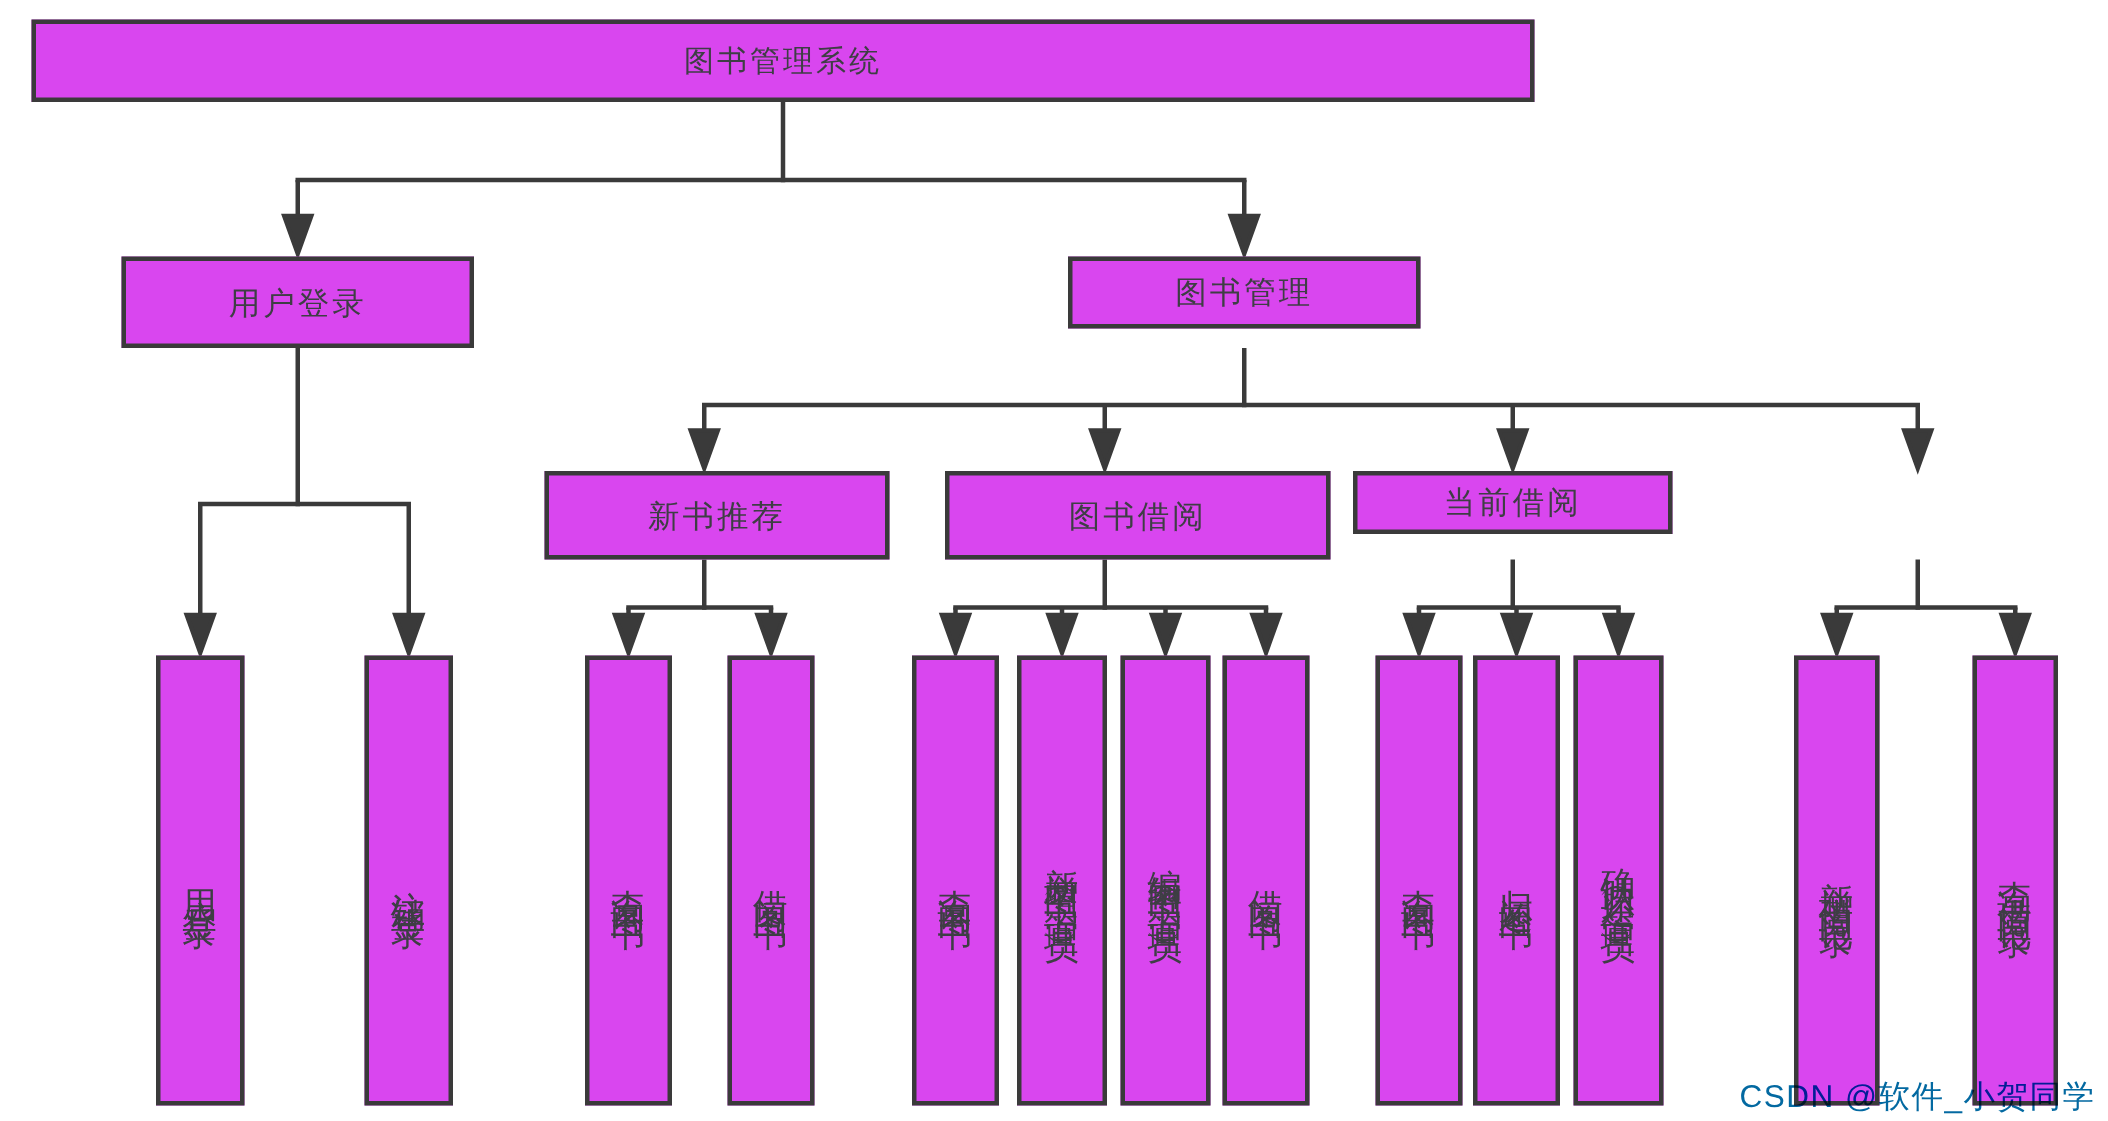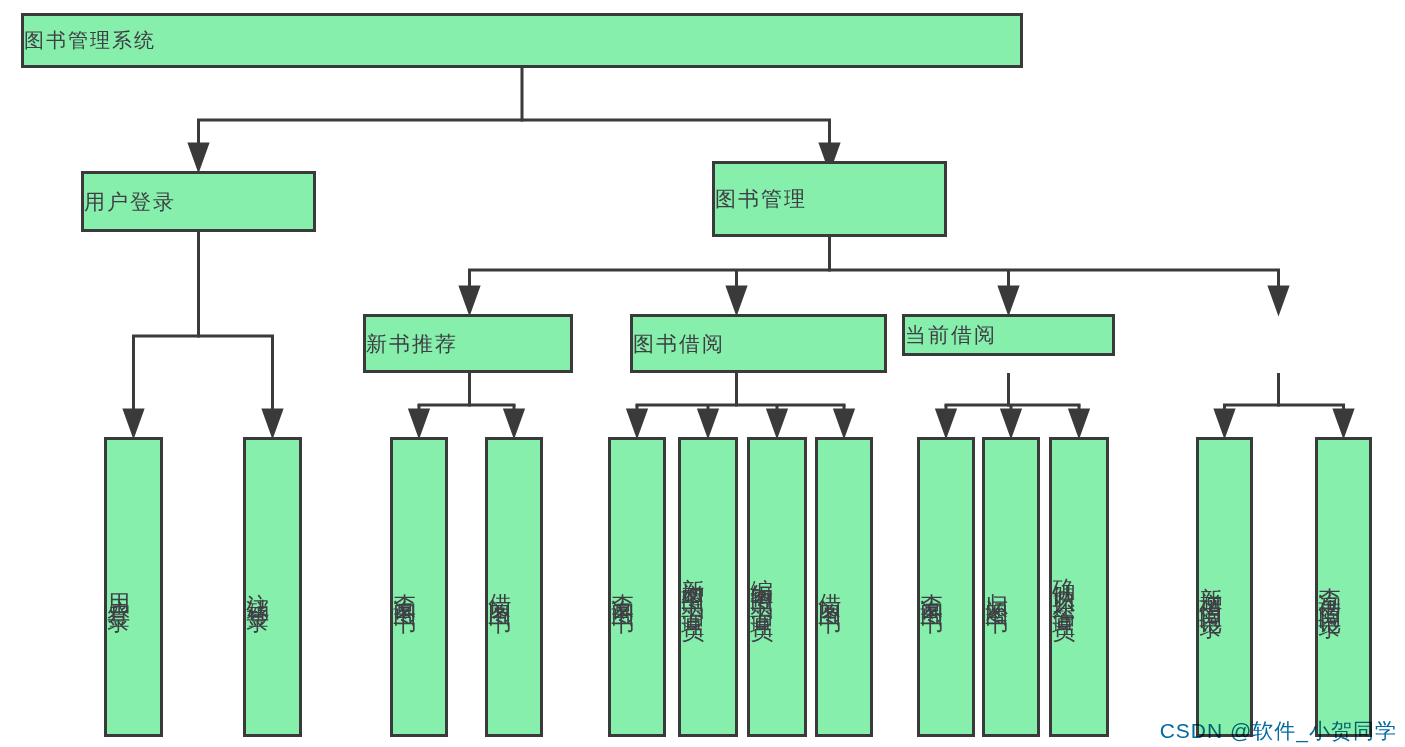--- a/index.html
+++ b/index.html
@@ -12,25 +12,25 @@
     font-family: "Liberation Sans", "DejaVu Sans", sans-serif;
   }
   .connectors {
     position: absolute;
     left: 0; top: 0;
     z-index: 0;
   }
   .box {
     position: absolute;
     box-sizing: border-box;
-    background: #86efac;
+    background: #d946ef;
     border: 3px solid #3a3a3a;
     display: flex;
     align-items: center;
-    justify-content: flex-start;
+    justify-content: center;
     color: #3e3e44;
     z-index: 1;
   }
   .h { font-size: 21px; letter-spacing: 2px; }
   .root-box { font-size: 20px; }
   .v .vtext {
     writing-mode: vertical-rl;
     text-orientation: mixed;
     font-size: 23px;
     letter-spacing: 6px;
@@ -115,25 +115,25 @@
     <polygon points="1334.5,410 1352.5,410 1343.5,435"></polygon>
   </svg>
 
   <div class="box h root-box" style="left:21px;top:13px;width:1002px;height:55px">
     <span>图书管理系统</span>
   </div>
 
   <div class="box h" style="left:81px;top:171px;width:235px;height:61px">
     <span>用户登录</span>
   </div>
-  <div class="box h" style="left:712px;top:161px;width:235px;height:76px">
+  <div class="box h" style="left:712px;top:171px;width:235px;height:48px">
     <span>图书管理</span>
   </div>
 
-  <div class="box h" style="left:363px;top:314px;width:210px;height:59px">
+  <div class="box h" style="left:363px;top:314px;width:230px;height:59px">
     <span>新书推荐</span>
   </div>
   <div class="box h" style="left:630px;top:314px;width:257px;height:59px">
     <span>图书借阅</span>
   </div>
   <div class="box h" style="left:902px;top:314px;width:213px;height:42px">
     <span>当前借阅</span>
   </div>
 
   <div class="box v" style="left:104px;top:437px;width:59px;height:300px">

